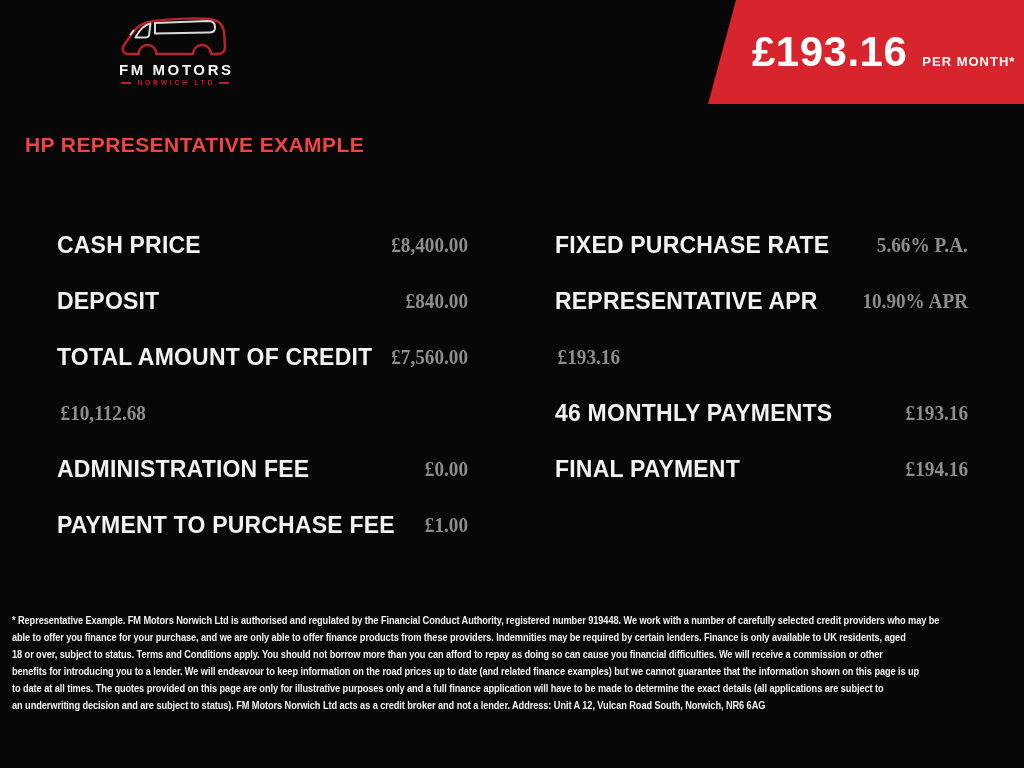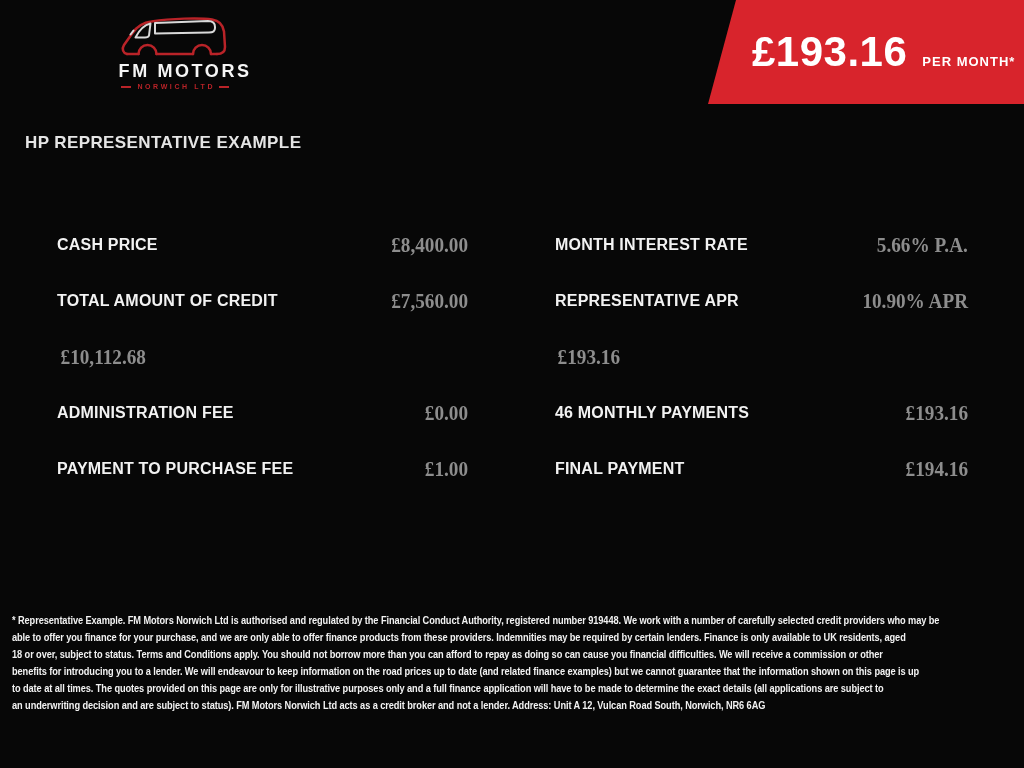--- a/index.html
+++ b/index.html
@@ -7,21 +7,21 @@
   .page {
     position:relative; width:1024px; height:768px;
     background:#070707; overflow:hidden;
     font-family:"Liberation Sans", sans-serif;
   }
 
   
   .logo { position:absolute; left:116px; top:14px; width:118px; text-align:center; }
   .logo svg { display:block; margin:0 auto; }
   .brand-name {
-    margin-top:1px; color:#f5f5f5; font-size:18px; font-weight:bold;
+    margin-top:1px; color:#f5f5f5; font-size:15px; font-weight:bold;
     letter-spacing:2.6px; padding-left:2.6px; white-space:nowrap;
   }
   .brand-sub {
     margin-top:1px; display:flex; align-items:center; justify-content:center; gap:4px;
   }
   .brand-sub .sub-text {
     color:#b92328; font-size:7px; font-weight:bold; letter-spacing:2.6px;
     padding-left:2.6px; white-space:nowrap;
   }
   .brand-sub .sub-dash { width:10px; height:2px; background:#b92328; }
@@ -35,33 +35,33 @@
   }
   .banner-inner { display:flex; align-items:baseline; }
   .banner-price { color:#ffffff; font-size:42px; font-weight:bold; letter-spacing:0.5px; }
   .banner-suffix {
     color:#ffffff; font-size:13px; font-weight:bold; letter-spacing:1px; margin-left:15px;
   }
 
   
   .page-title {
     position:absolute; left:25px; top:133px;
-    color:#e5e5e5; font-size:17px; font-weight:800; letter-spacing:0.4px;
+    color:#ef4444; font-size:21px; font-weight:800; letter-spacing:0.4px;
   }
 
   
   .finance { position:absolute; top:217px; left:0; width:1024px; }
   .fin-col { position:absolute; top:0; }
   .fin-col.left  { left:57px;  width:411px; }
   .fin-col.right { left:555px; width:413px; }
   .fin-row {
     height:56px; display:flex; justify-content:space-between; align-items:center;
   }
   .fin-label {
-    color:#f2f2f2; font-size:16px; font-weight:bold; letter-spacing:0.2px; white-space:nowrap;
+    color:#f2f2f2; font-size:23px; font-weight:bold; letter-spacing:0.2px; white-space:nowrap;
   }
   .fin-value {
     font-family:"Liberation Serif", serif;
     color:#8d8d8d; font-size:20px; font-weight:bold; white-space:nowrap;
     transform:scaleX(0.96); transform-origin:100% 50%;
   }
 
   
   .fine-print { position:absolute; left:12px; top:612px; width:990px; }
   .fp-line {
@@ -106,39 +106,43 @@
 
   <div class="page-title">HP REPRESENTATIVE EXAMPLE</div>
 
   <div class="finance">
     <div class="fin-col left">
       <div class="fin-row">
         <span class="fin-label">CASH PRICE</span>
         <span class="fin-value">£8,400.00</span>
       </div>
       <div class="fin-row">
+        <span class="fin-label">DEPOSIT</span>
+        <span class="fin-value">£840.00</span>
+      </div>
+      <div class="fin-row">
         <span class="fin-label">TOTAL AMOUNT OF CREDIT</span>
         <span class="fin-value">£7,560.00</span>
       </div>
       <div class="fin-row">
         <span class="fin-value">£10,112.68</span>
       </div>
       <div class="fin-row">
         <span class="fin-label">ADMINISTRATION FEE</span>
         <span class="fin-value">£0.00</span>
       </div>
       <div class="fin-row">
         <span class="fin-label">PAYMENT TO PURCHASE FEE</span>
         <span class="fin-value">£1.00</span>
       </div>
     </div>
 
     <div class="fin-col right">
       <div class="fin-row">
-        <span class="fin-label">MONTH INTEREST RATE</span>
+        <span class="fin-label">FIXED PURCHASE RATE</span>
         <span class="fin-value">5.66% P.A.</span>
       </div>
       <div class="fin-row">
         <span class="fin-label">REPRESENTATIVE APR</span>
         <span class="fin-value">10.90% APR</span>
       </div>
       <div class="fin-row">
         <span class="fin-value">£193.16</span>
       </div>
       <div class="fin-row">

